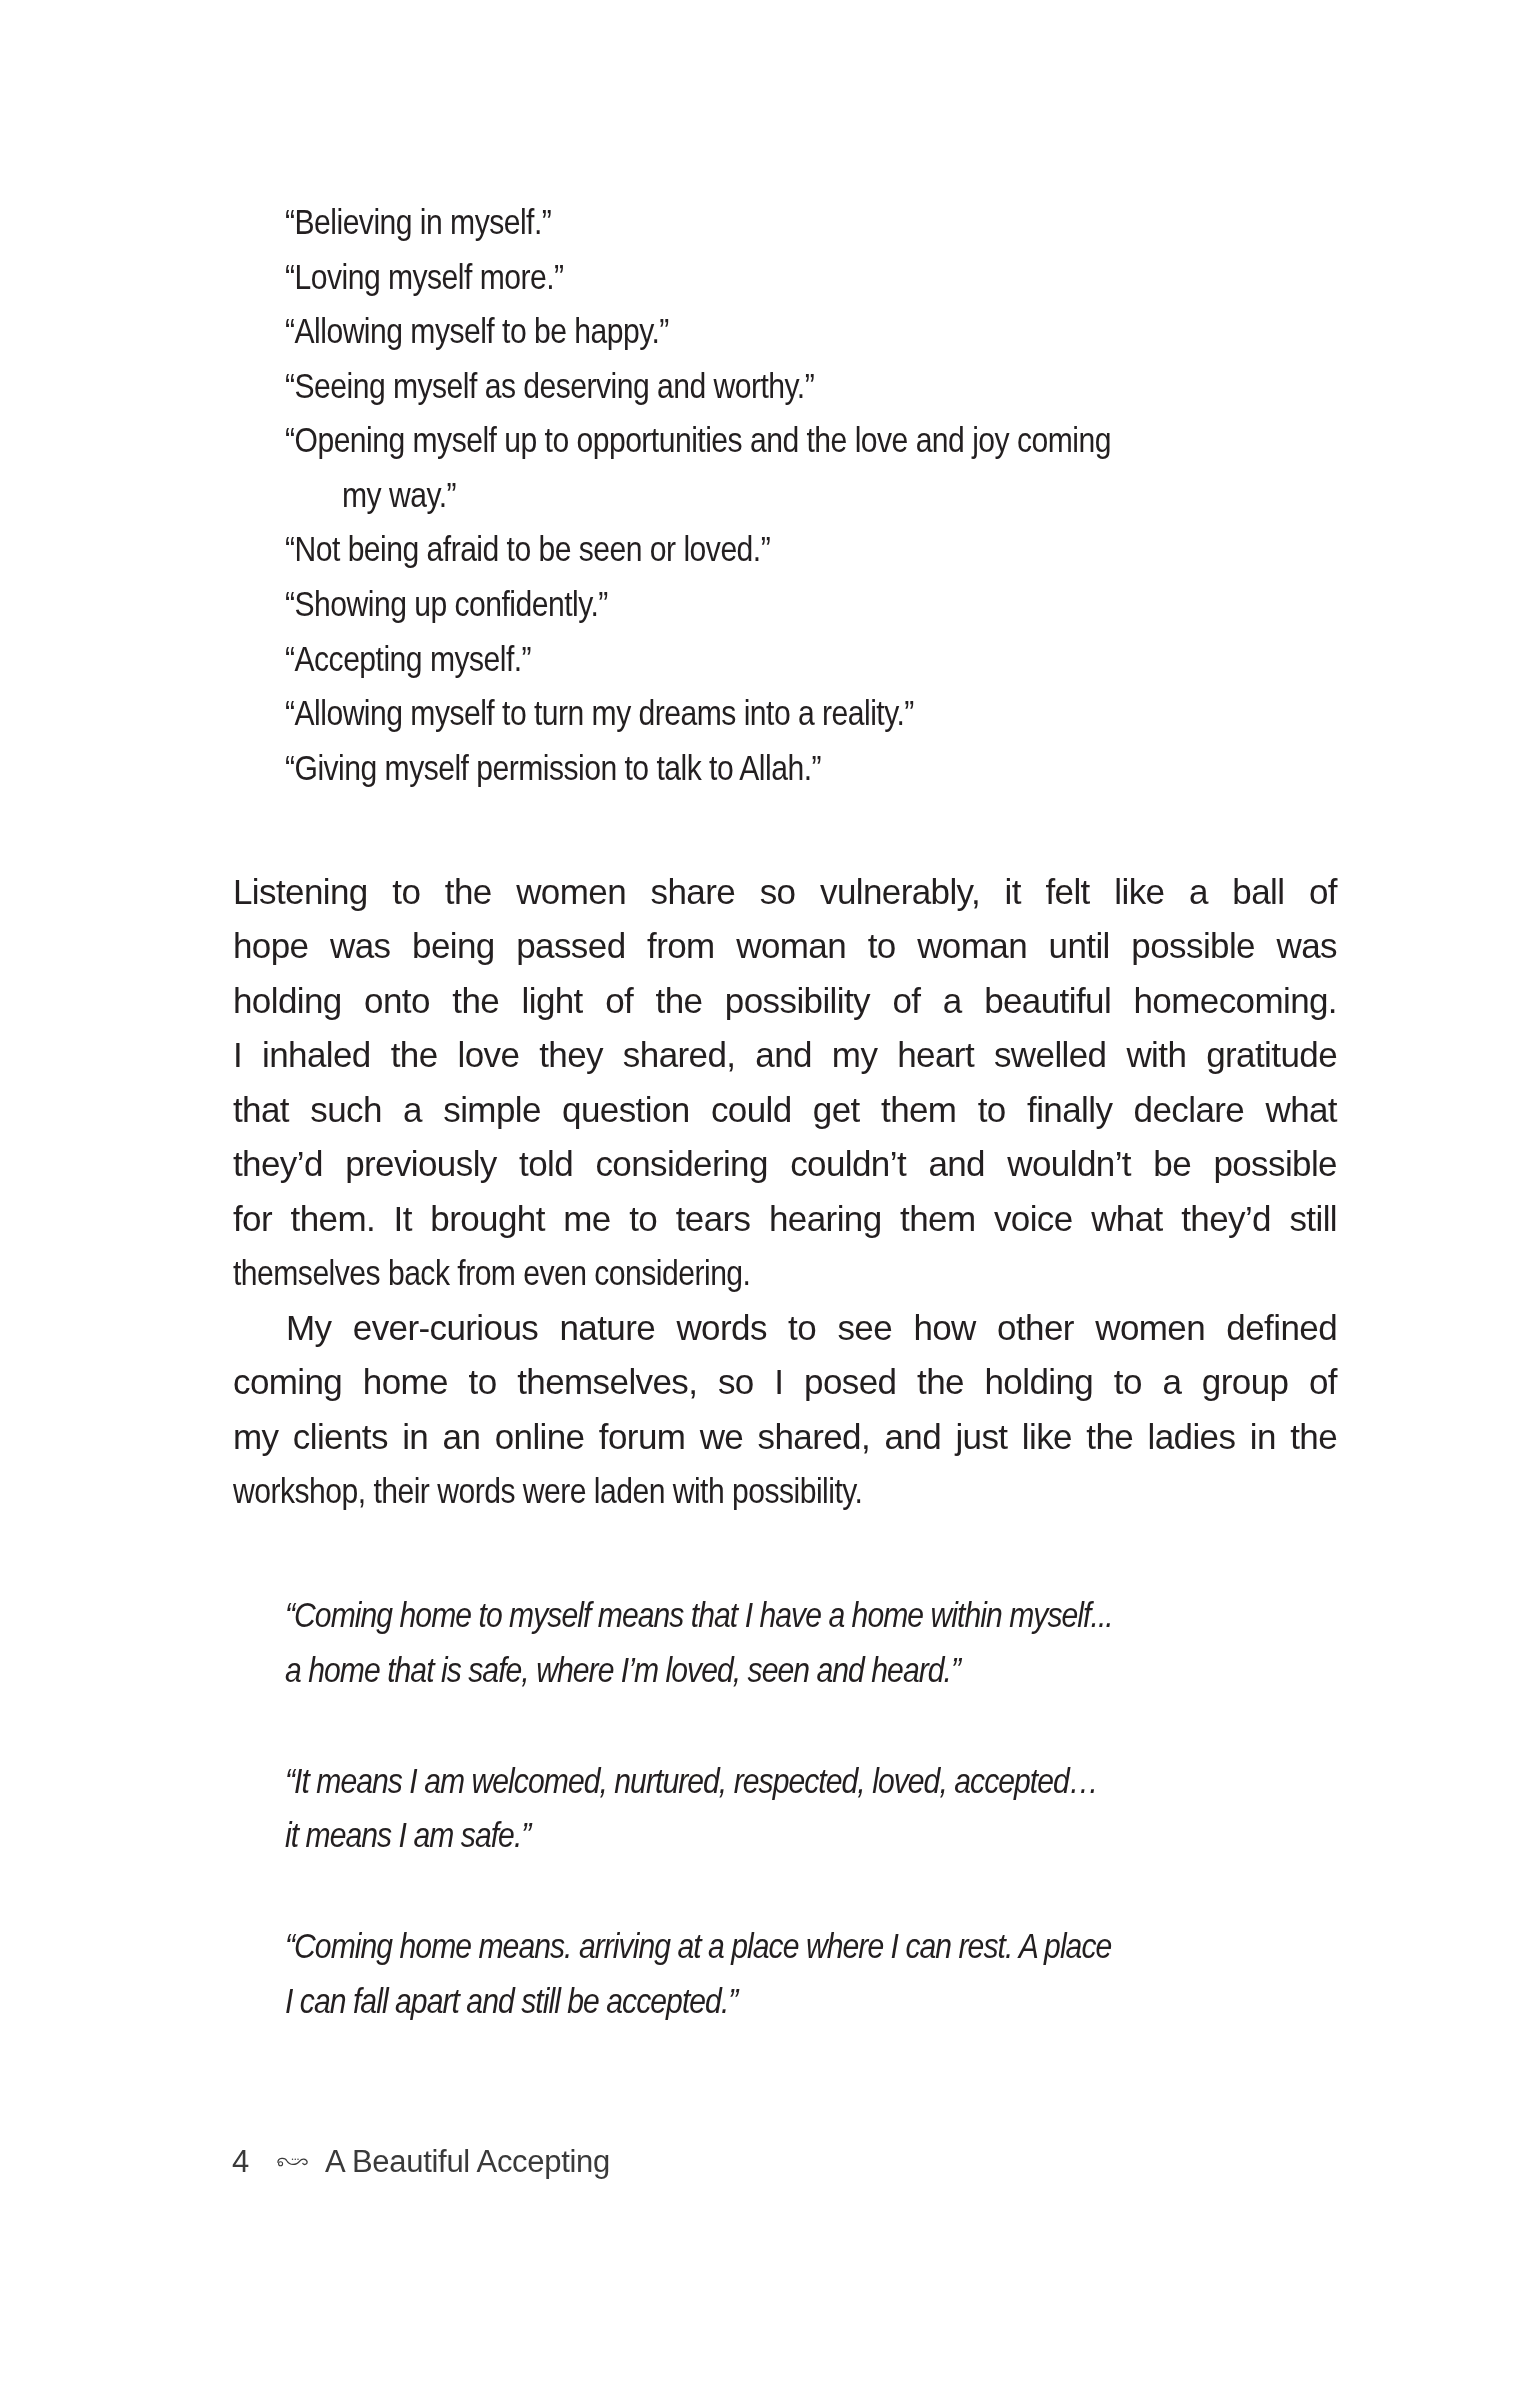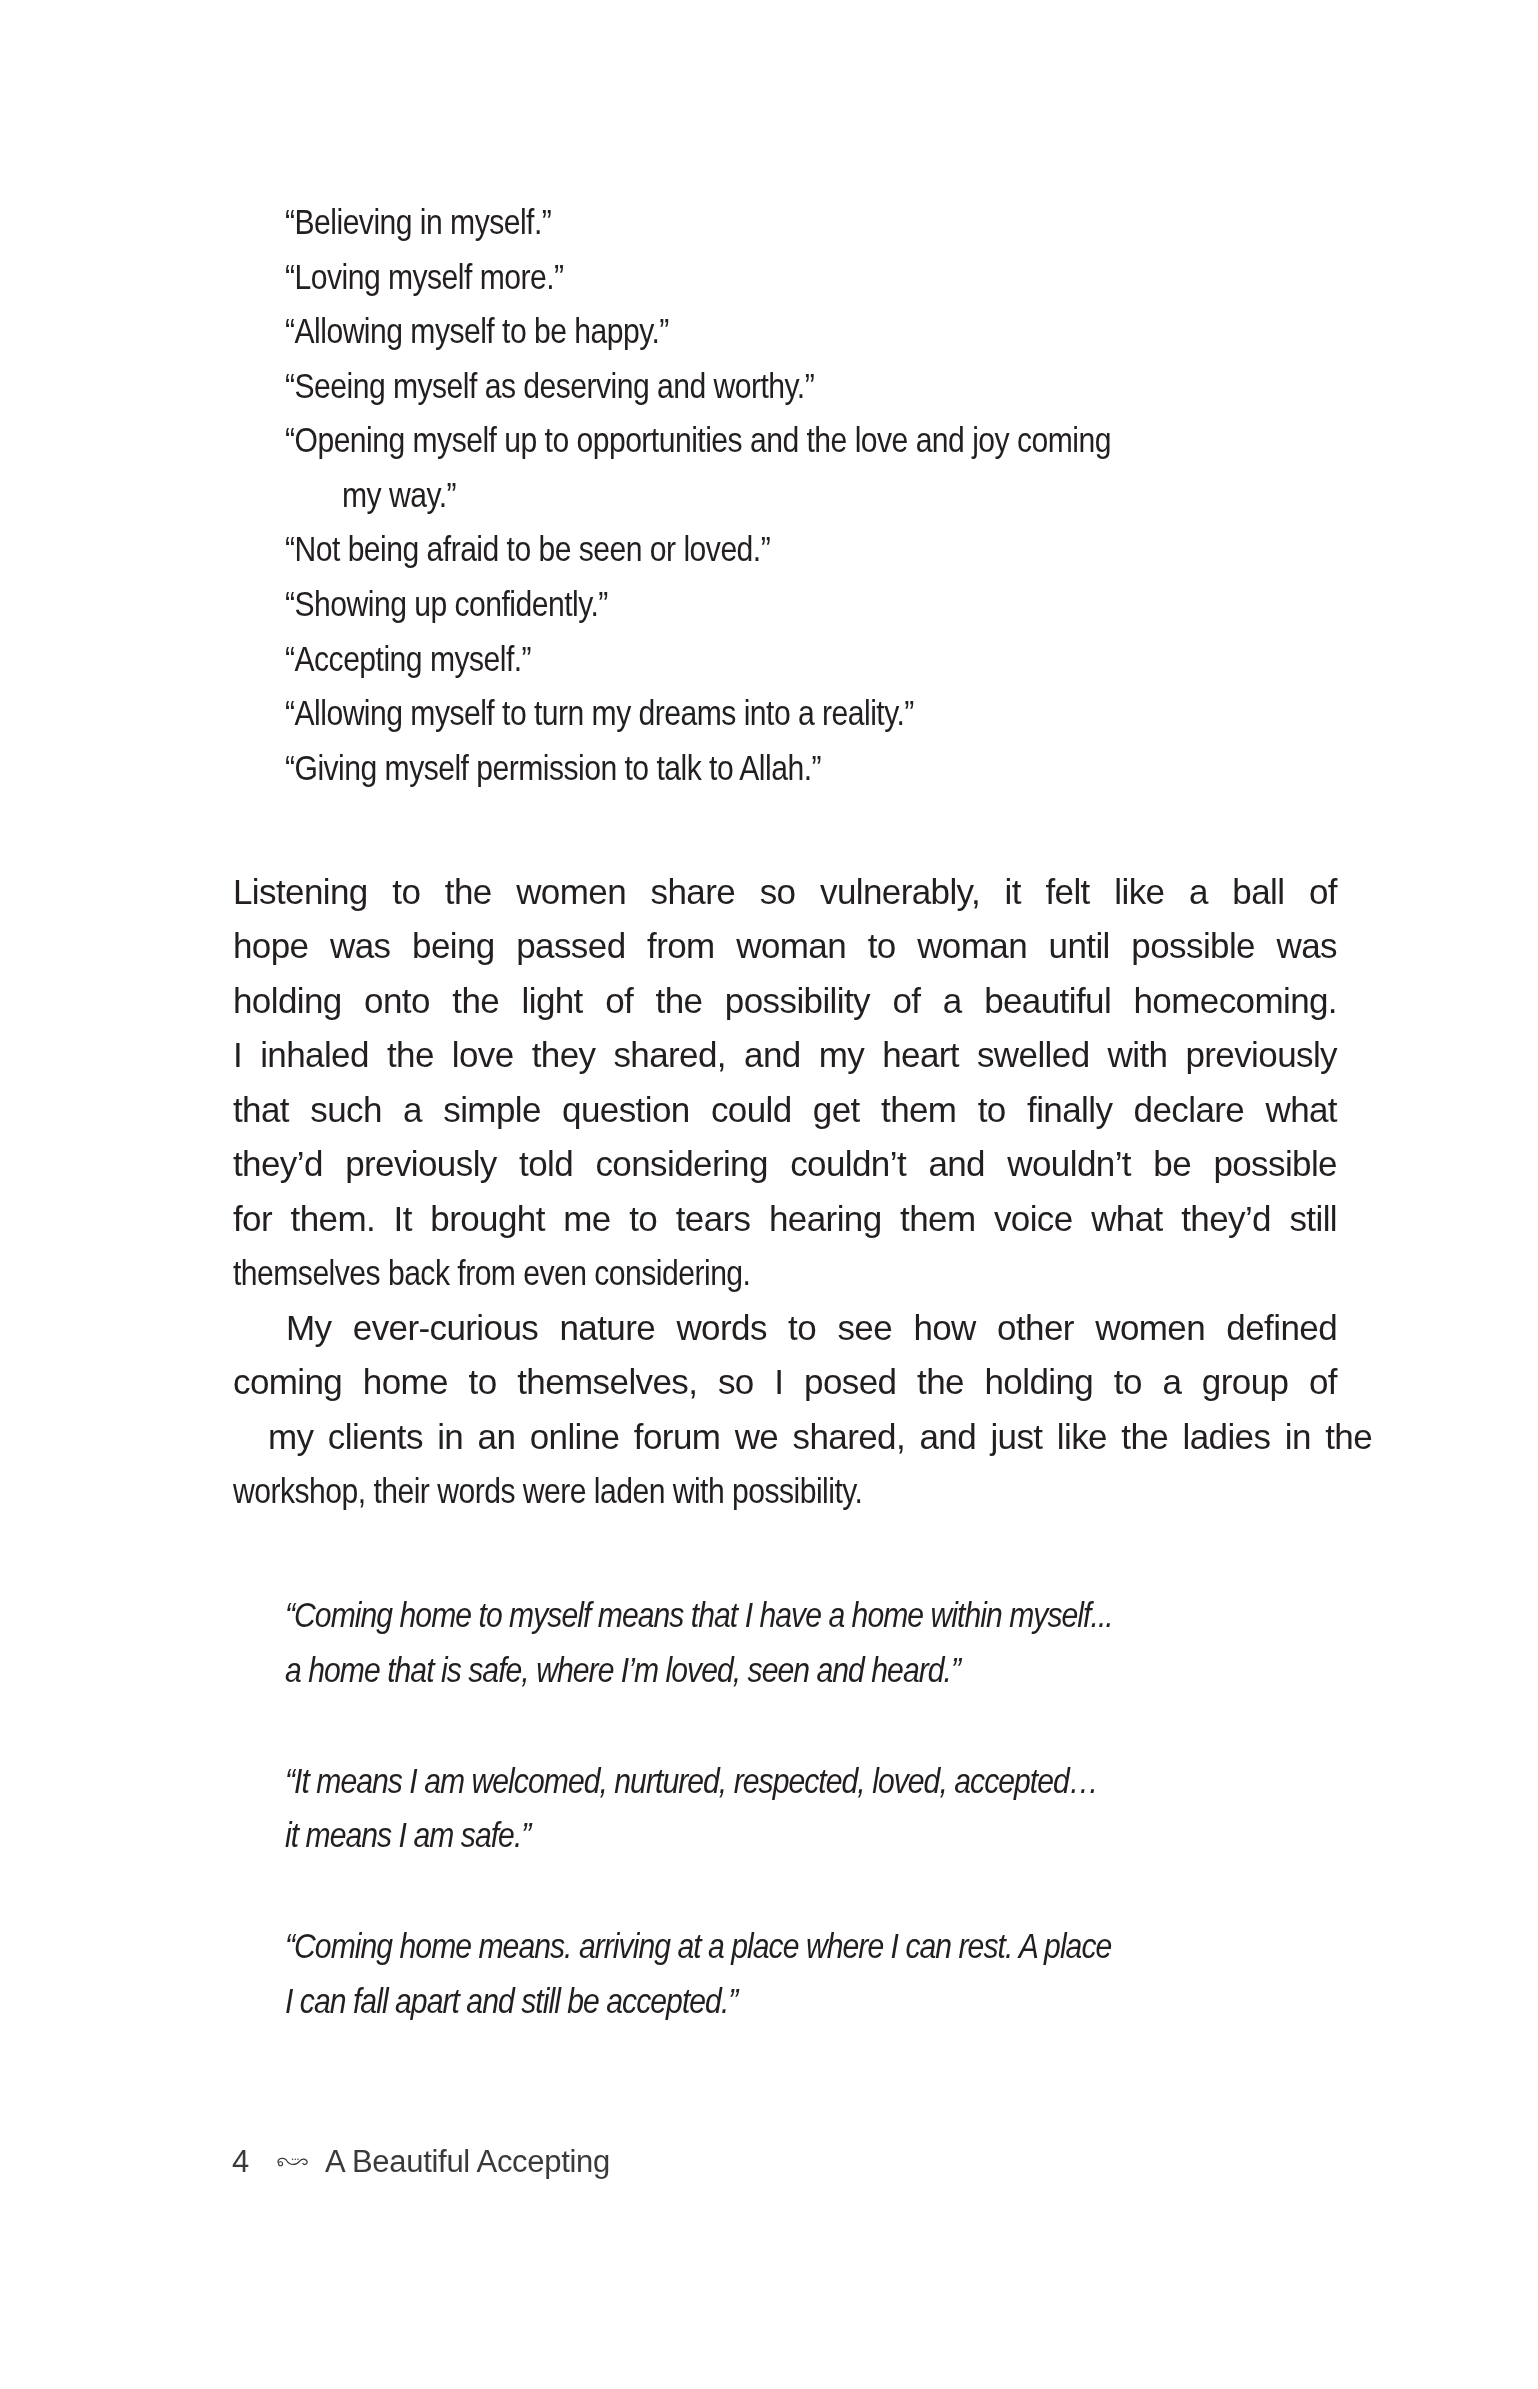--- a/index.html
+++ b/index.html
@@ -41,31 +41,31 @@
     <div class="ln list" style="top: 586px; transform: scaleX(0.86);">“Showing up confidently.”</div>
     <div class="ln list" style="top: 641px; transform: scaleX(0.86);">“Accepting myself.”</div>
     <div class="ln list" style="top: 695px; transform: scaleX(0.86);">“Allowing myself to turn my dreams into a reality.”</div>
     <div class="ln list" style="top: 750px; transform: scaleX(0.86);">“Giving myself permission to talk to Allah.”</div>
   </div>
 
   <div>
     <div class="ln body just" style="top: 874px; white-space: normal;">Listening to the women share so vulnerably, it felt like a ball of</div>
     <div class="ln body just" style="top: 928px; white-space: normal;">hope was being passed from woman to woman until possible was</div>
     <div class="ln body just" style="top: 983px; white-space: normal;">holding onto the light of the possibility of a beautiful homecoming.</div>
-    <div class="ln body just" style="top: 1037px; white-space: normal;">I inhaled the love they shared, and my heart swelled with previously</div>
+    <div class="ln body just" style="top: 1037px; white-space: normal;">I inhaled the love they shared, and my heart swelled with gratitude</div>
     <div class="ln body just" style="top: 1092px; white-space: normal;">that such a simple question could get them to finally declare what</div>
     <div class="ln body just" style="top: 1146px; white-space: normal;">they’d previously told considering couldn’t and wouldn’t be possible</div>
     <div class="ln body just" style="top: 1201px; white-space: normal;">for them. It brought me to tears hearing them voice what they’d still</div>
     <div class="ln body" style="top: 1255px; transform: scaleX(0.86);">themselves back from even considering.</div>
   </div>
 
   <div>
     <div class="ln body just indent" style="top: 1310px; white-space: normal;">My ever-curious nature words to see how other women defined</div>
     <div class="ln body just" style="top: 1364px; white-space: normal;">coming home to themselves, so I posed the holding to a group of</div>
-    <div class="ln body just" style="top: 1419px; white-space: normal; margin-left: 35px;">my clients in an online forum we shared, and just like the ladies in the</div>
+    <div class="ln body just" style="top: 1419px; white-space: normal;">my clients in an online forum we shared, and just like the ladies in the</div>
     <div class="ln body" style="top: 1473px; transform: scaleX(0.86);">workshop, their words were laden with possibility.</div>
   </div>
 
   <div>
     <div>
       <div class="ln it" style="top: 1597px; transform: scaleX(0.86);">“Coming home to myself means that I have a home within myself...</div>
       <div class="ln it" style="top: 1652px; transform: scaleX(0.86);">a home that is safe, where I’m loved, seen and heard.”</div>
     </div>
     <div>
       <div class="ln it" style="top: 1763px; transform: scaleX(0.86);">“It means I am welcomed, nurtured, respected, loved, accepted…</div>

